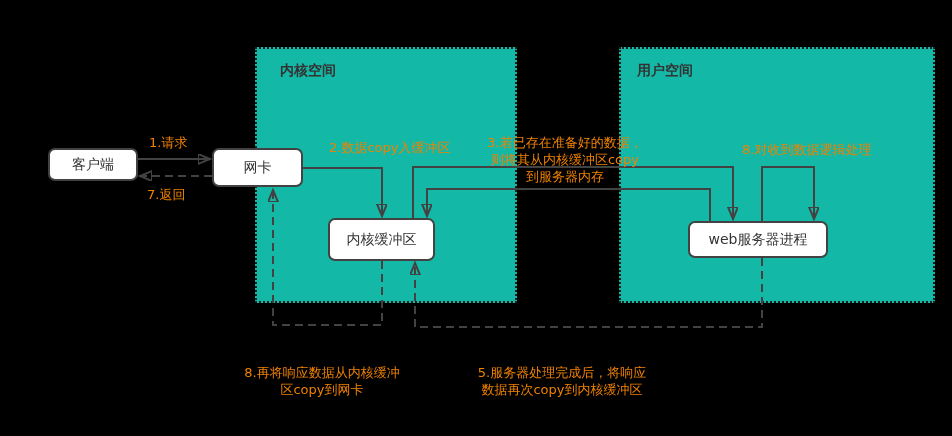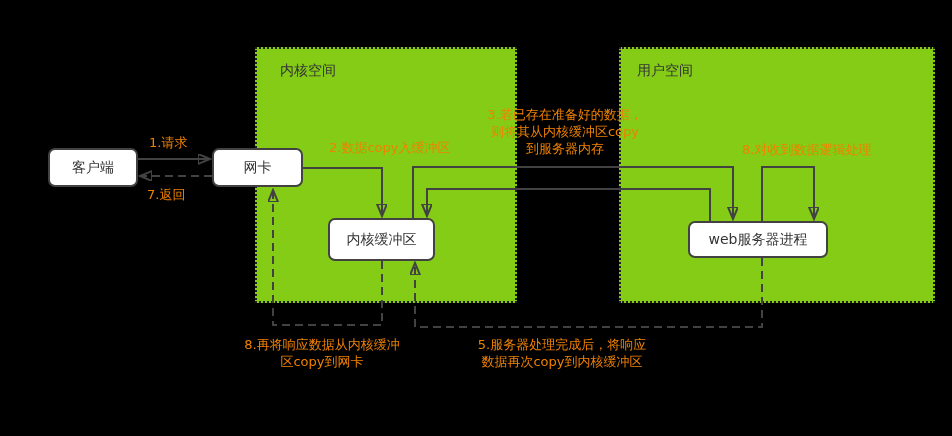--- a/index.html
+++ b/index.html
@@ -11,23 +11,24 @@
   .canvas {
     position: relative;
     width: 952px;
     height: 436px;
     background: #000000;
     overflow: hidden;
   }
   .space-container {
     position: absolute;
     box-sizing: border-box;
-    background: #84cc16;
+    background: #14b8a6;
     border: 2px dotted #1f1f1f;
     z-index: 1;
+    font-weight: bold;
   }
   .space-container .space-label {
     position: absolute;
     font-size: 14px;
     color: #333333;
     white-space: nowrap;
   }
   #kernel-space { left: 255px; top: 47px; width: 262px; height: 256px; }
   #kernel-space .space-label { left: 23px; top: 13px; }
   #user-space   { left: 619px; top: 47px; width: 316px; height: 256px; }
@@ -54,36 +55,37 @@
     border: 2px solid #424242;
     border-radius: 7px;
     display: flex;
     align-items: center;
     justify-content: center;
     font-size: 14px;
     color: #333333;
     z-index: 3;
     white-space: nowrap;
   }
-  #node-client        { left: 48px;  top: 148px; width: 90px;  height: 39px; }
+  #node-client        { left: 48px;  top: 148px; width: 90px;  height: 33px; }
   #node-nic           { left: 212px; top: 148px; width: 91px;  height: 39px; }
   #node-kernel-buffer { left: 328px; top: 218px; width: 107px; height: 43px; }
   #node-web-server    { left: 688px; top: 221px; width: 140px; height: 37px; }
 
   .step-label {
     position: absolute;
     color: #f08200;
     font-size: 13px;
     line-height: 17px;
     z-index: 4;
     white-space: pre;
   }
   .step-label.centered {
     text-align: center;
     transform: translateX(-50%);
+    margin-top: 28px;
   }
   #label-step1 { left: 149px; top: 134px; }
   #label-step7 { left: 147px; top: 186px; }
   #label-step2 { left: 329px; top: 139px; }
   #label-step4 { left: 742px; top: 141px; }
   #label-step3 { left: 565px; top: 106px; }
   #label-sys-request { left: 566px; top: 194px; }
   #label-step6 { left: 322px; top: 336px; }
   #label-step5 { left: 562px; top: 336px; }
 </style>

